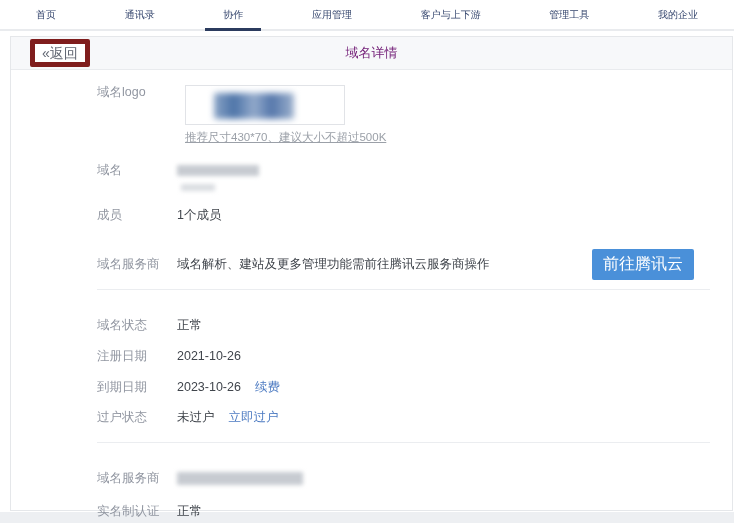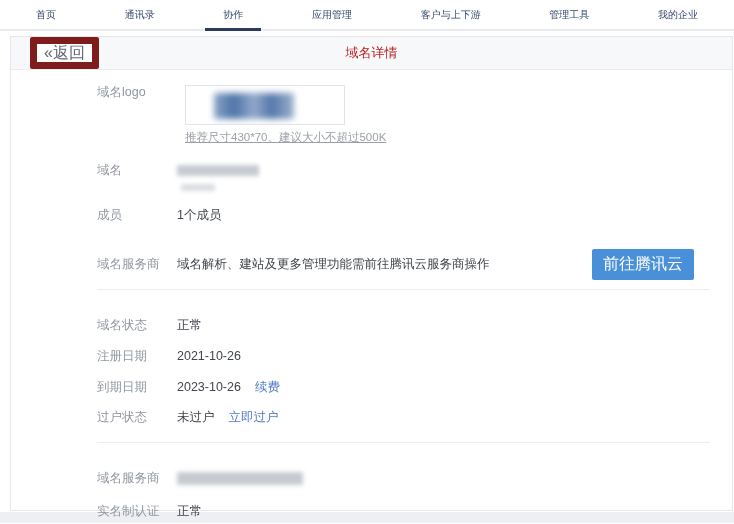--- a/index.html
+++ b/index.html
@@ -13,23 +13,23 @@
     padding:0 6px; position:relative; cursor:pointer; white-space:nowrap; }
   .nav-item.active::after { content:""; position:absolute; left:50%; transform:translateX(-50%);
     bottom:-2px; width:56px; height:3px; background:#2b3b5e; }
 
   
   .panel { margin:5px 1px 0 10px; height:475px; background:#fff;
     border:1px solid #e5e7ea; }
   .panel-header { height:33px; background:#f7f8fa; border-bottom:1px solid #e9ebee;
     position:relative; display:flex; align-items:center; justify-content:center; }
   .back-btn { position:absolute; left:19px; top:50%; transform:translateY(-50%);
-    font-size:16px; color:#606672; background:#fff; border:7px solid #7f1d1d;
+    font-size:14px; color:#606672; background:#fff; border:5px solid #7f1d1d;
     border-radius:2px; padding:2px 7px; cursor:pointer; line-height:14px; }
-  .panel-title { font-size:13px; color:#b91c1c; }
+  .panel-title { font-size:13px; color:#701a75; }
 
   .content { padding:15px 22px 0 86px; font-size:12.5px; }
   .row { display:flex; align-items:flex-start; line-height:15px; }
   .row-label { flex:0 0 80px; color:#9196a1; }
   .row-value { color:#40454c; }
 
   .logo-box { width:160px; height:40px; border:1px solid #e1e3e7; margin-left:8px;
     position:relative; overflow:hidden; background:#fff; cursor:pointer; }
   .logo-blur { position:absolute; left:28px; top:7px; width:80px; height:26px;
     border-radius:2px; filter:blur(3px);

